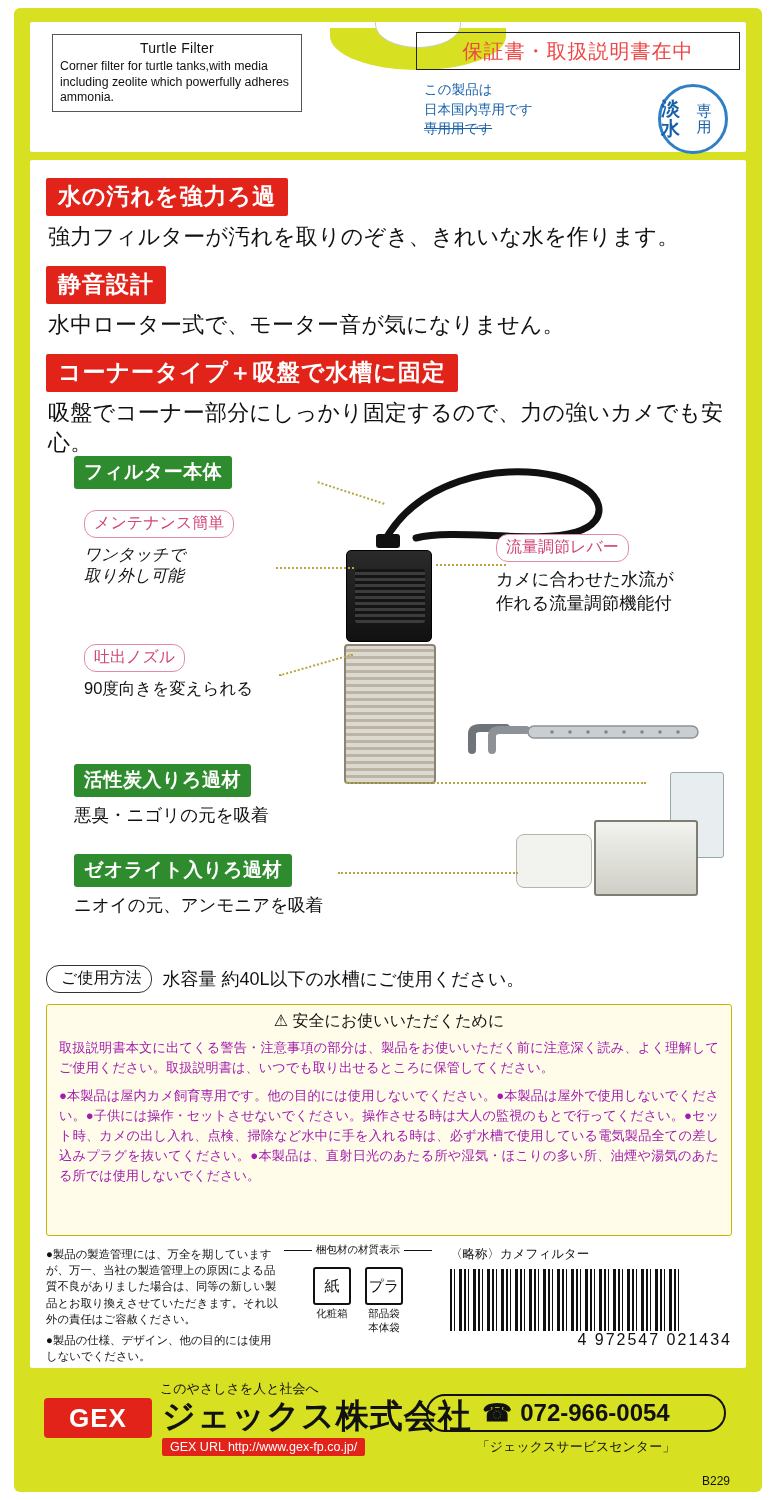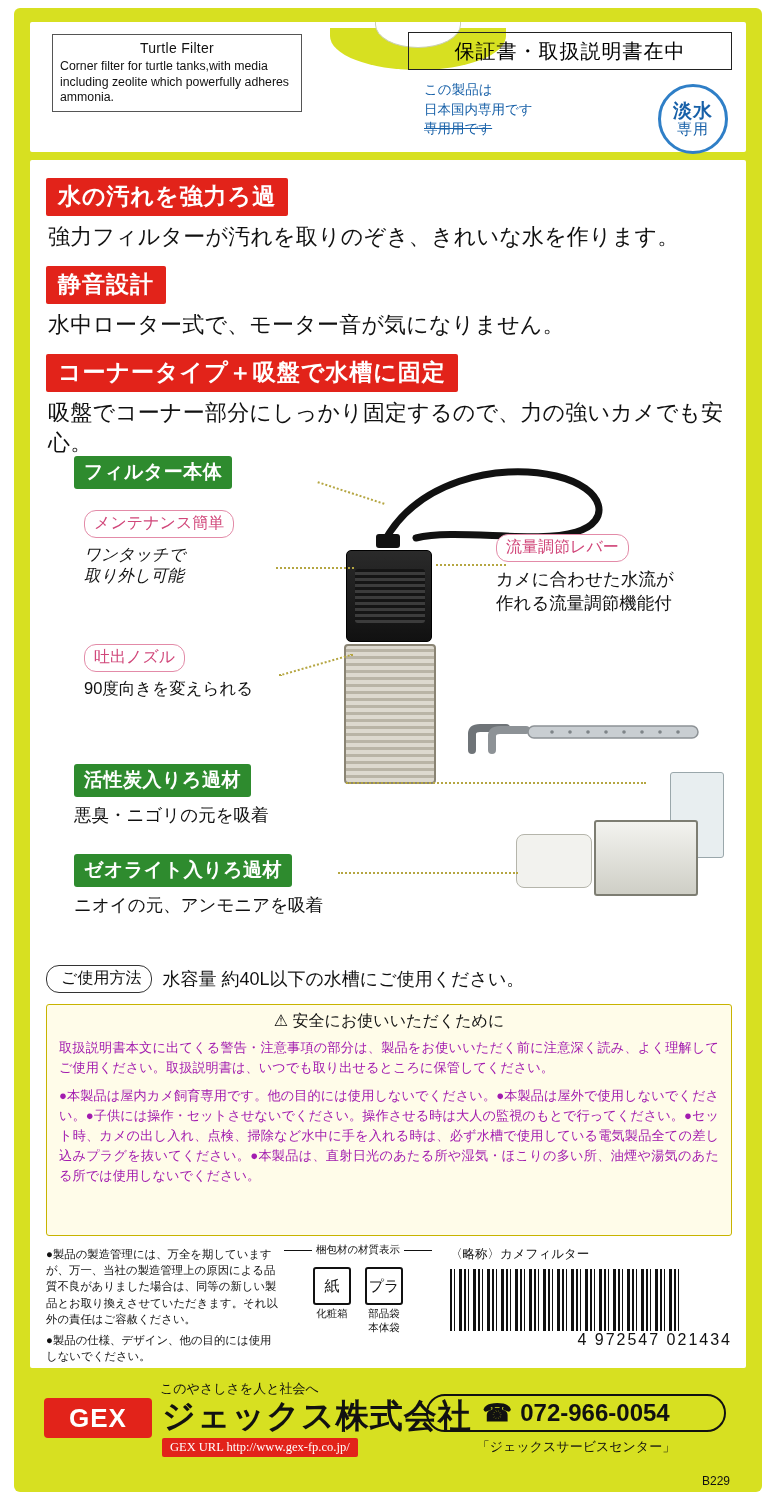--- a/index.html
+++ b/index.html
@@ -64,46 +64,46 @@
     letter-spacing: .3px;
     margin-bottom: 3px;
   }
   .eng-body {
     font-size: 12.3px;
     color: #111;
     line-height: 1.28;
   }
   .warranty-box {
     position: absolute;
-    right: 14px; top: 10px;
+    right: 6px; top: 10px;
     width: 324px; height: 38px;
     border: 1px solid #222;
     display: flex; align-items: center; justify-content: center;
-    font-size: 20px; color: #000000;
+    font-size: 20px; color: #ef4444;
     letter-spacing: 1px;
   }
   .jp-only {
     position: absolute;
     right: 126px; top: 58px;
     width: 196px;
     font-size: 13.5px;
     color: #1760a8;
     line-height: 1.45;
     text-align: left;
   }
   .jp-only .strike { text-decoration: line-through; }
   .fresh-badge {
     position: absolute;
     right: 18px; top: 62px;
     width: 70px; height: 70px;
     border-radius: 50%;
     background: #ffffff;
     border: 3px solid #2f7fc7;
     color: #1760a8;
-    display: flex; flex-direction: column;
+    display: flex; flex-direction: row;
     align-items: center; justify-content: center;
     line-height: 1.05;
   }
   .fresh-badge .b1 { font-size: 19px; font-weight: bold; letter-spacing: 1px;}
   .fresh-badge .b2 { font-size: 15px; letter-spacing: 1px; }
 
   
   .content { position: absolute; left: 46px; top: 178px; width: 686px; }
   .red-head {
     display: inline-block;
@@ -311,21 +311,21 @@
     display: flex; align-items: center; justify-content: center;
     letter-spacing: 1px;
   }
   .company {
     position: absolute; left: 132px; top: 14px;
     font-size: 33px; font-weight: bold; color: #111; letter-spacing: 1px;
   }
   .url-bar {
     position: absolute; left: 132px; top: 58px;
     background: #e2231a; color: #fff;
-    font-size: 12.5px; padding: 2px 8px; border-radius: 2px; font-family: Liberation Serif, serif;
+    font-size: 12.5px; padding: 2px 8px; border-radius: 2px;
   }
   .phone-box {
     position: absolute; right: 20px; top: 14px;
     width: 300px;
     border: 2px solid #111; border-radius: 20px;
     padding: 3px 10px;
     font-size: 24px; font-weight: bold; color: #111;
     display: flex; align-items: center; justify-content: center; gap: 8px;
   }
   .center-name {

